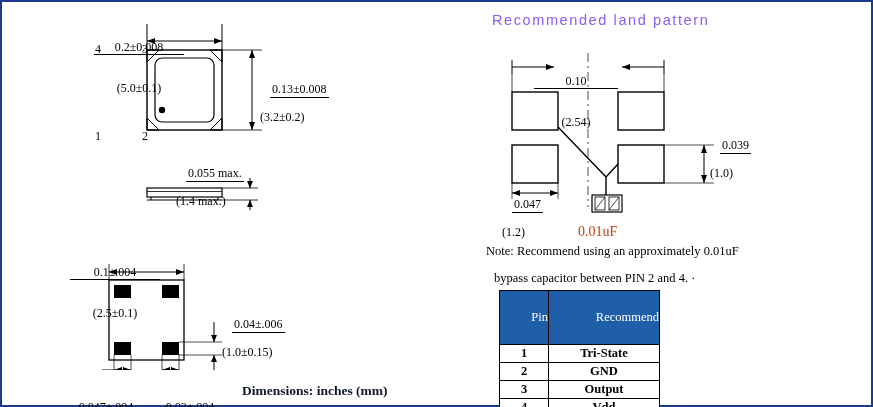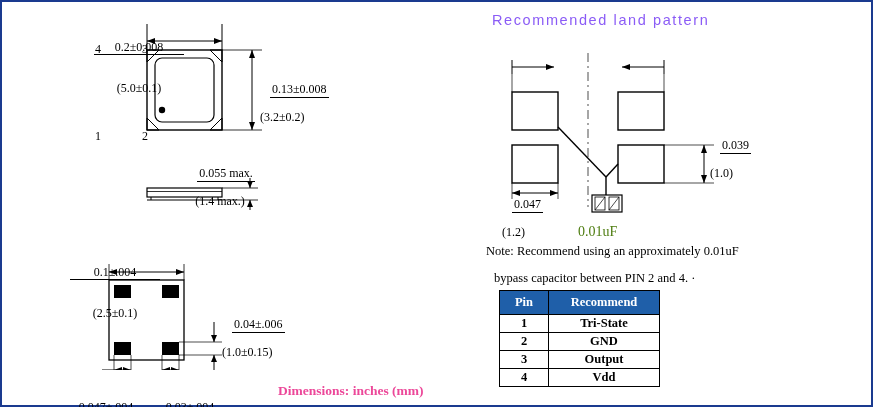--- a/index.html
+++ b/index.html
@@ -57,43 +57,42 @@
     font-family: "Liberation Serif", serif;
     font-size: 12.5px;
     color: #000;
     line-height: 1.35;
     white-space: pre;
   }
   .dims-label {
     font-family: "Liberation Serif", serif;
     font-weight: bold;
     font-size: 13.5px;
-    color: #ec4899;
-    white-space: pre;
-    margin-left: 36px;
+    color: #0f172a;
+    white-space: pre;
   }
   .capval {
     font-family: "Liberation Serif", serif;
     font-size: 14px;
-    color: #4d7c0f;
+    color: #c2410c;
     white-space: pre;
   }
   
   table.pintable {
     border-collapse: collapse;
     font-family: "Liberation Serif", serif;
     font-size: 12.5px;
   }
   table.pintable th {
     background: #1f5fa9;
     color: #ffffff;
-    font-weight: bold;
+    font-weight: normal;
     border: 1px solid #000;
-    padding: 4px 0;
-    text-align: center;
+    padding: 19px 0;
+    text-align: right;
   }
   table.pintable td {
     border: 1px solid #000;
     padding: 1px 0;
     text-align: center;
     font-weight: bold;
     color: #000;
     background: #ffffff;
   }
   table.pintable td.c0 { width: 48px; }
@@ -160,21 +159,21 @@
       <line x1="85" y1="28" x2="160" y2="28" stroke="#000" stroke-width="1.2"></line>
 
       <line x1="160" y1="16" x2="196" y2="16" stroke="#000" stroke-width="0.8"></line>
       <line x1="160" y1="28" x2="196" y2="28" stroke="#000" stroke-width="0.8"></line>
       <line x1="188" y1="6" x2="188" y2="16" stroke="#000" stroke-width="1"></line>
       <line x1="188" y1="28" x2="188" y2="38" stroke="#000" stroke-width="1"></line>
       <polygon points="188,16 185,9 191,9" fill="#000"></polygon>
       <polygon points="188,28 185,35 191,35" fill="#000"></polygon>
     </svg>
   </div>
-  <div class="abs dimtxt" style="left:172px; top:152px; width:92px; text-align:center;">
+  <div class="abs dimtxt" style="left:172px; top:152px; width:92px; text-align:left;">
     <span class="frac-top" style="display:inline-block;">0.055 max.</span>
     <span class="frac-bot">(1.4 max.)</span>
   </div>
 
   <div class="abs" style="left:60px; top:258px;">
     <svg width="240" height="110" viewBox="0 0 240 110">
 
       <line x1="47" y1="20" x2="47" y2="4" stroke="#000" stroke-width="0.8"></line>
       <line x1="122" y1="20" x2="122" y2="4" stroke="#000" stroke-width="0.8"></line>
       <line x1="47" y1="12" x2="122" y2="12" stroke="#000" stroke-width="1"></line>
@@ -266,20 +265,24 @@
       <polygon points="222,136 219,128 225,128" fill="#000"></polygon>
 
       <line x1="30" y1="136" x2="30" y2="152" stroke="#000" stroke-width="0.7"></line>
       <line x1="76" y1="136" x2="76" y2="152" stroke="#000" stroke-width="0.7"></line>
       <line x1="30" y1="146" x2="76" y2="146" stroke="#000" stroke-width="1"></line>
       <polygon points="30,146 38,143 38,149" fill="#000"></polygon>
       <polygon points="76,146 68,143 68,149" fill="#000"></polygon>
     </svg>
   </div>
 
+  <div class="abs dimtxt" style="left:532px; top:46px; width:84px;">
+    <span class="frac-top">0.10</span>
+    <span class="frac-bot">(2.54)</span>
+  </div>
 
   <div class="abs dimtxt" style="left:706px; top:124px; width:76px; text-align:left;">
     <span class="frac-top" style="display:inline-block;">0.039</span>
     <span class="frac-bot">(1.0)</span>
   </div>
 
   <div class="abs dimtxt" style="left:498px; top:183px; width:70px; text-align:left;">
     <span class="frac-top" style="display:inline-block;">0.047</span>
     <span class="frac-bot">(1.2)</span>
   </div>

